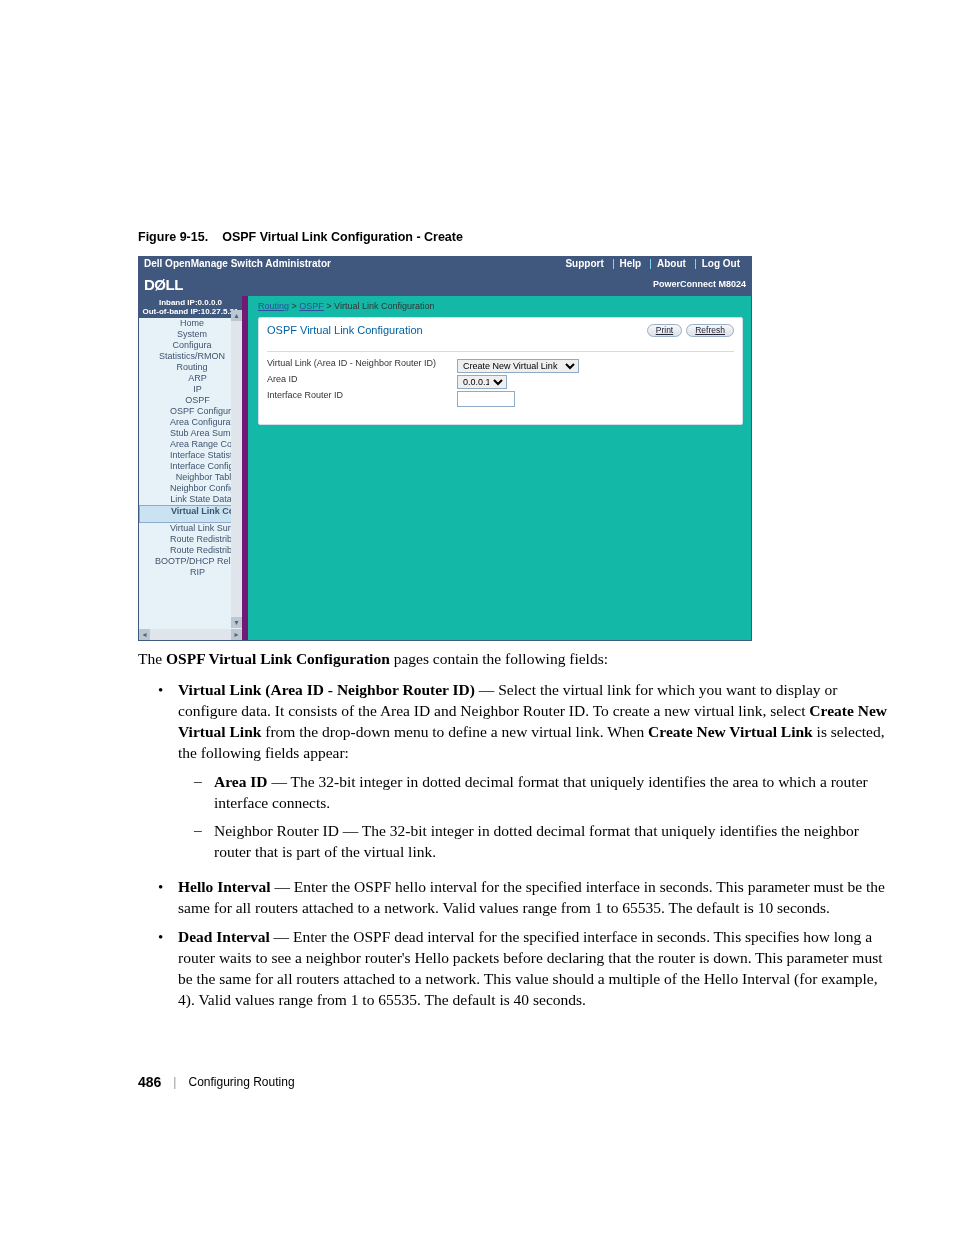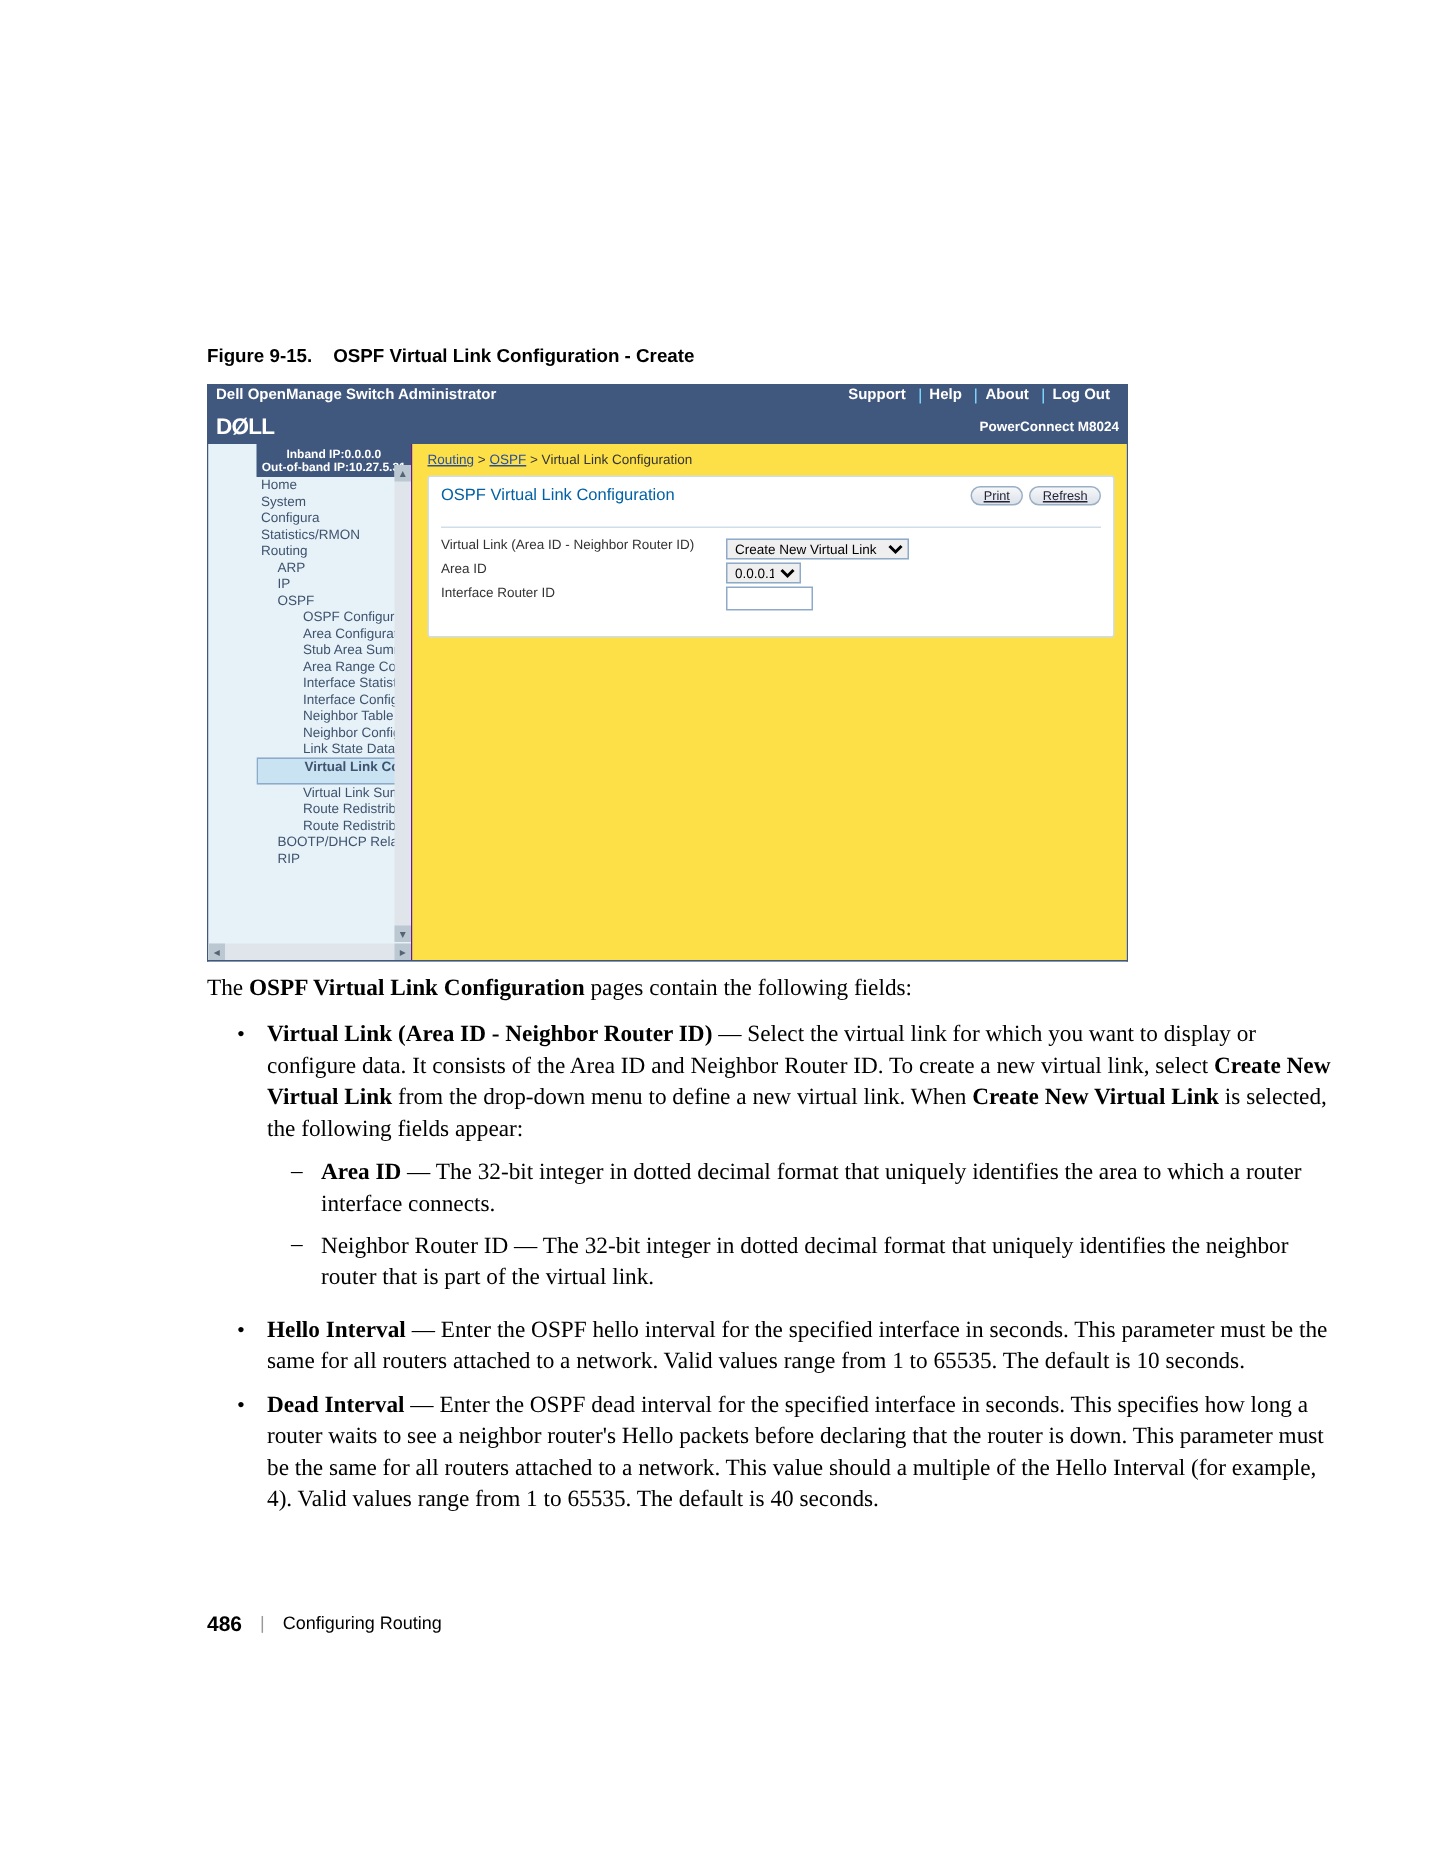--- a/index.html
+++ b/index.html
@@ -70,56 +70,56 @@
   .shot-body {
     display: flex;
     background: #fff;
     height: 344px;
     border: 1px solid #40577e;
     border-top: 0;
   }
   .tree {
     width: 103px;
     background: #e7f2f8;
-    border-right: 1px solid #701a75;
+    border-right: 6px solid #701a75;
     overflow: hidden;
     position: relative;
-    padding-left: 32px;
   }
   .tree-head {
     background: #40577e;
     color: #fff;
     text-align: center;
     font-size: 8px;
     padding: 2px 2px;
     line-height: 1.15;
     font-weight: bold;
   }
   .tree-scroll {
     overflow: hidden;
     font-size: 9px;
     color: #3f536e;
+    text-align: center;
   }
   .tree-scroll ul { list-style: none; margin: 0; padding: 0; }
   .tree-scroll li { padding: 1px 0 1px 3px; white-space: nowrap; }
   .tree-scroll li.l1 { padding-left: 3px; }
   .tree-scroll li.l2 { padding-left: 14px; }
   .tree-scroll li.l4 { padding-left: 31px; }
   .tree-scroll li.sel { background: #c9e3f2; font-weight: bold; }
   .tree .sb-v { position:absolute; right:0; top:14px; bottom:12px; width:11px; background:#dfe5ea; }
   .tree .sb-v .up, .tree .sb-v .dn { position:absolute; left:0; right:0; height:11px; background:#bcc8d1; font-size:8px; text-align:center; line-height:11px; color:#546476; }
   .tree .sb-v .up { top:0; }
   .tree .sb-v .dn { bottom:0; }
   .tree .sb-h { position:absolute; left:0; right:0; bottom:0; height:11px; background:#dfe5ea; }
   .tree .sb-h .lf, .tree .sb-h .rt { position:absolute; top:0; bottom:0; width:11px; background:#bcc8d1; font-size:8px; text-align:center; line-height:11px; color:#546476;}
   .tree .sb-h .lf{left:0;} .tree .sb-h .rt{right:0;}
   .content {
     flex: 1;
     padding: 4px 8px 4px 10px;
-    background: #fde047;
+    background: #14b8a6;
     position: relative;
   }
   .crumbs {
     font-size: 9px;
     color: #333;
     padding: 2px 0 6px 0;
   }
   .crumbs .lnk { color: #2a4f9c; text-decoration: underline; }
   .panel {
     border: 1px solid #d0ddea;

